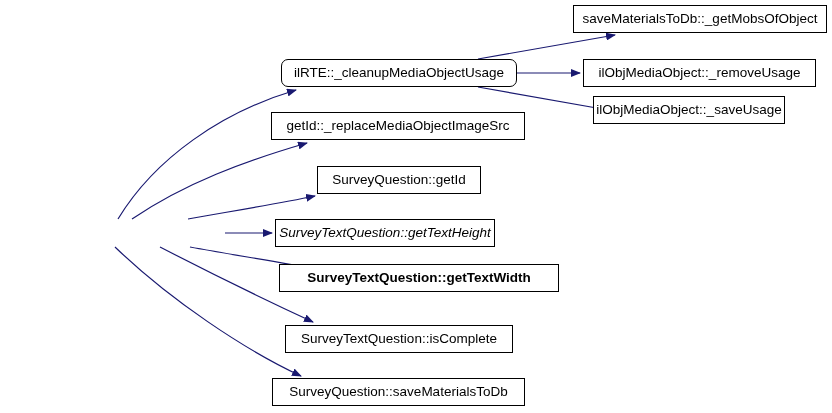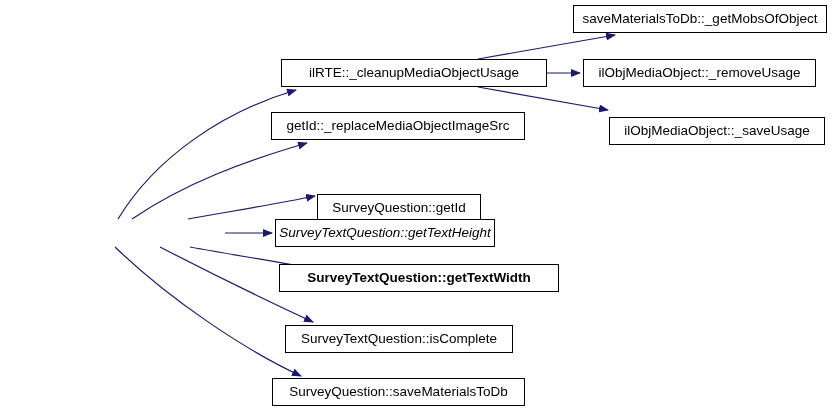--- a/index.html
+++ b/index.html
@@ -34,30 +34,30 @@
     cursor:pointer;
   }
   .node.highlight{
     border-width:2px;
     background:var(--highlight-fill);
     line-height:24px;
     cursor:default;
   }
   
   .n-save-to-db        {left:5px;  top:219px; width:220px;}
-  .n-cleanup           {left:281px;top:59px;  width:266px;}
+  .n-cleanup           {left:281px;top:59px;  width:236px;border-radius:7px;}
   .n-replace           {left:271px;top:112px; width:254px;}
-  .n-get-id            {left:317px;top:166px; width:164px;margin-top:28px;}
+  .n-get-id            {left:317px;top:166px; width:164px;}
   .n-get-text-height   {left:275px;top:219px; width:220px;font-style:italic;}
   .n-get-text-width    {left:279px;top:264px; width:280px;font-weight:bold;}
   .n-is-complete       {left:285px;top:325px; width:228px;}
   .n-save-materials    {left:272px;top:378px; width:253px;}
   .n-get-mobs          {left:573px;top:5px;   width:254px;}
   .n-remove-usage      {left:583px;top:59px;  width:233px;}
-  .n-save-usage        {left:593px;top:117px; width:216px;margin-left:16px;}
+  .n-save-usage        {left:593px;top:96px; width:192px;}
 </style>
 </head>
 <body>
 
 <div class="canvas">
 
   <svg class="edges" width="832" height="413" viewBox="0 0 832 413" xmlns="http://www.w3.org/2000/svg">
     <defs>
       <marker id="arrow" viewBox="0 0 10 8" refX="9" refY="4" markerWidth="10" markerHeight="8" markerUnits="userSpaceOnUse" orient="auto">
         <path d="M0,0 L10,4 L0,8 z" fill="#191970" style="fill:var(--edge)"></path>

